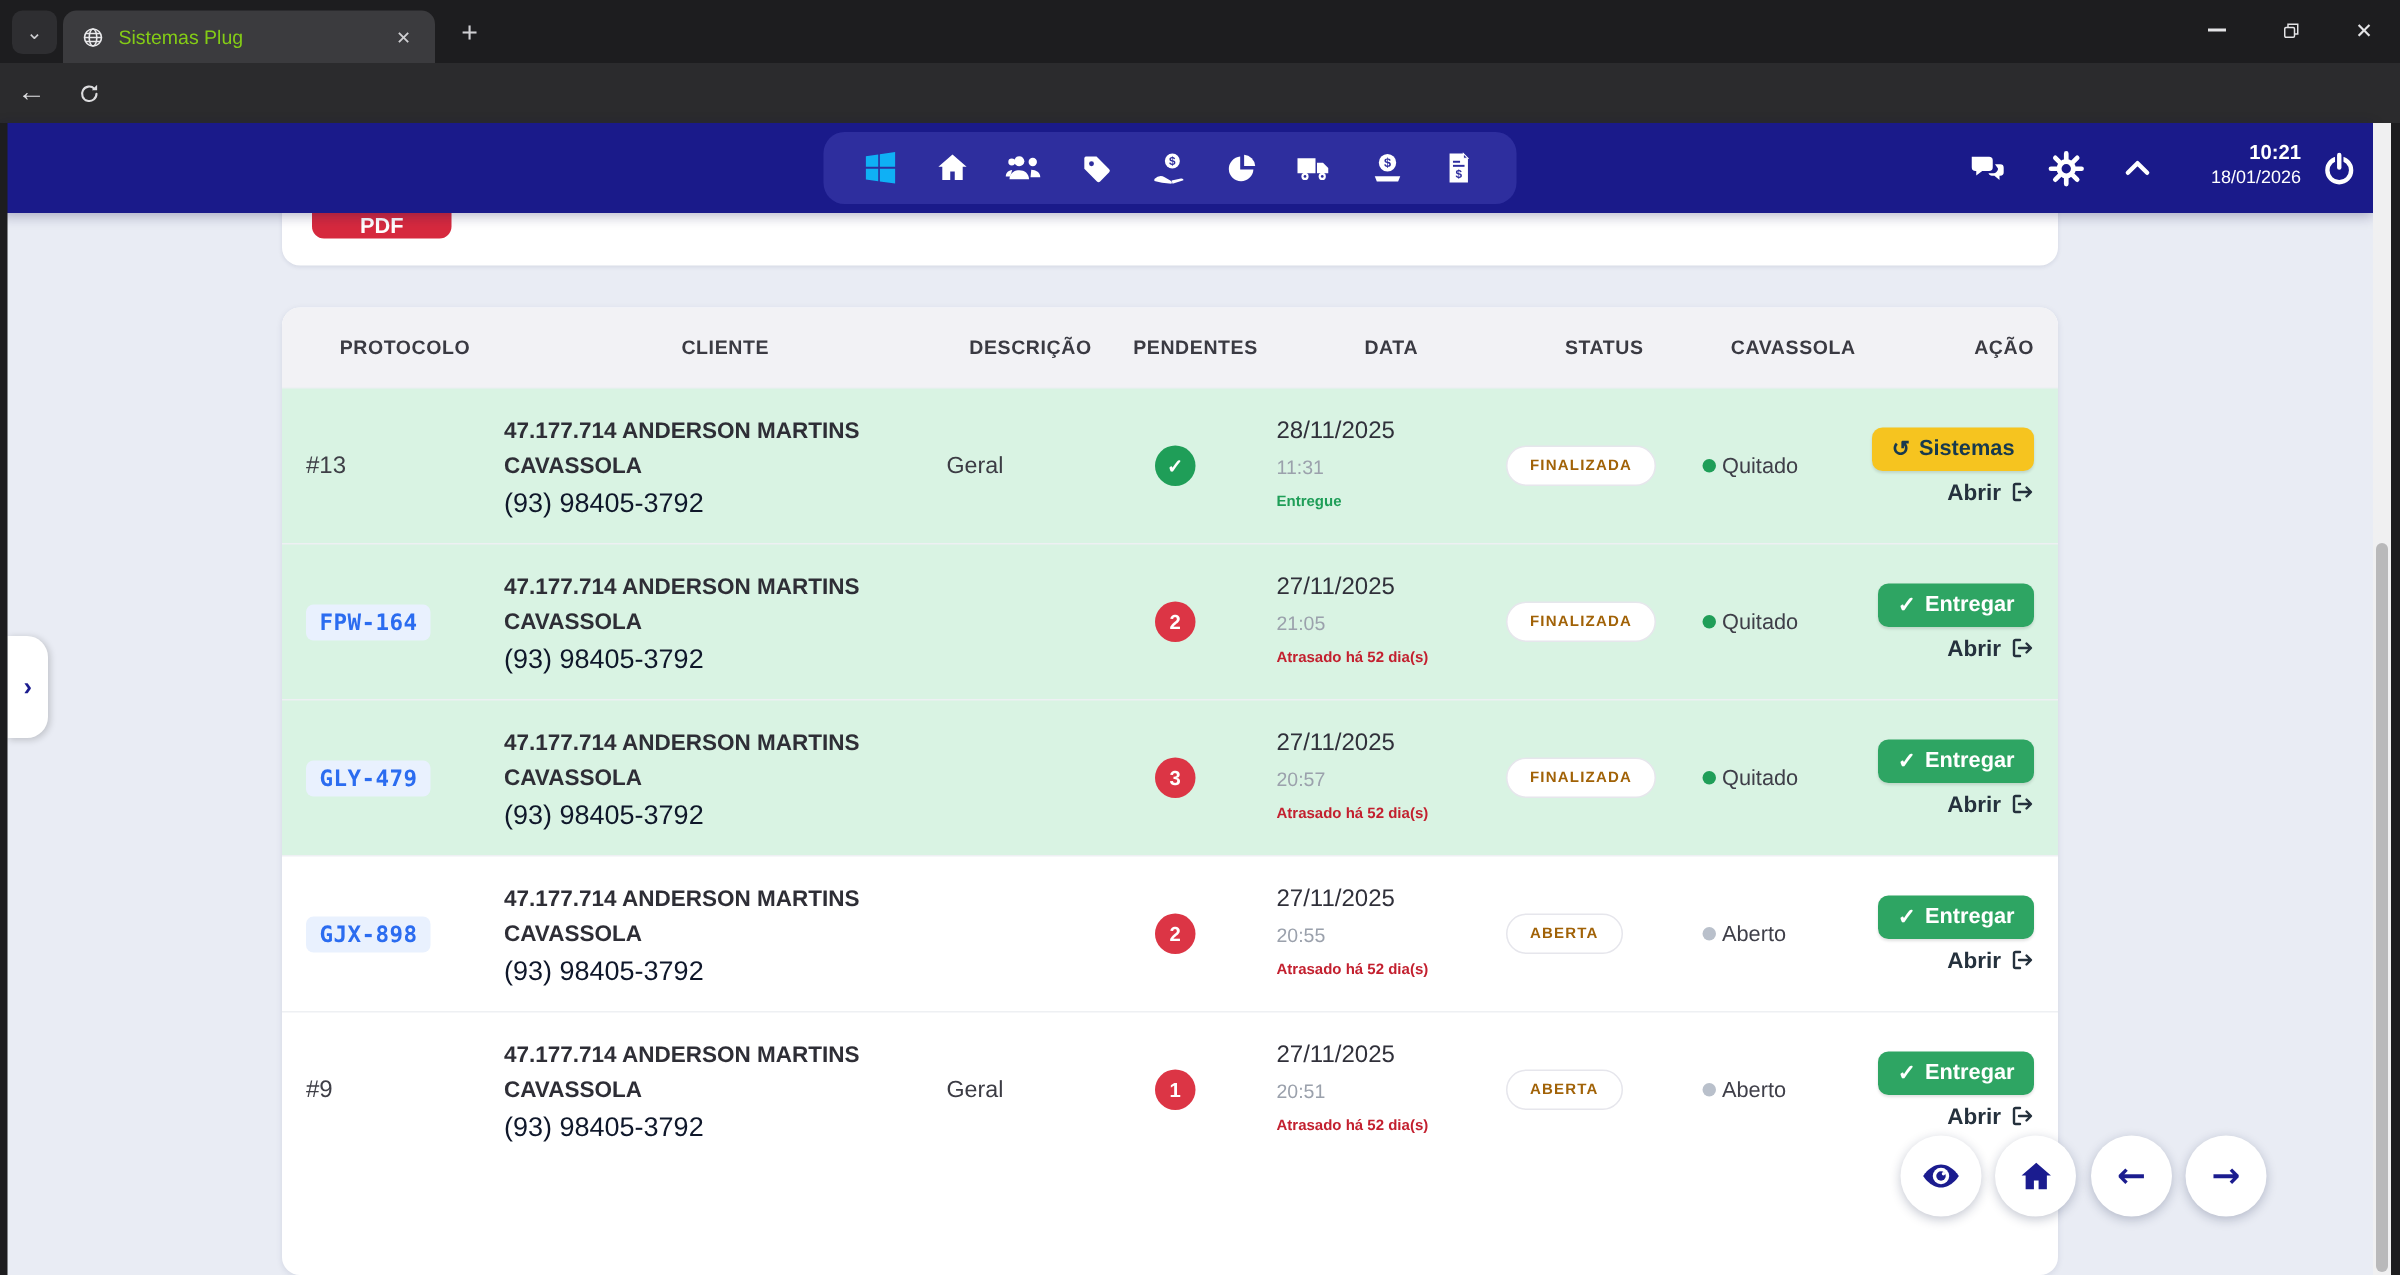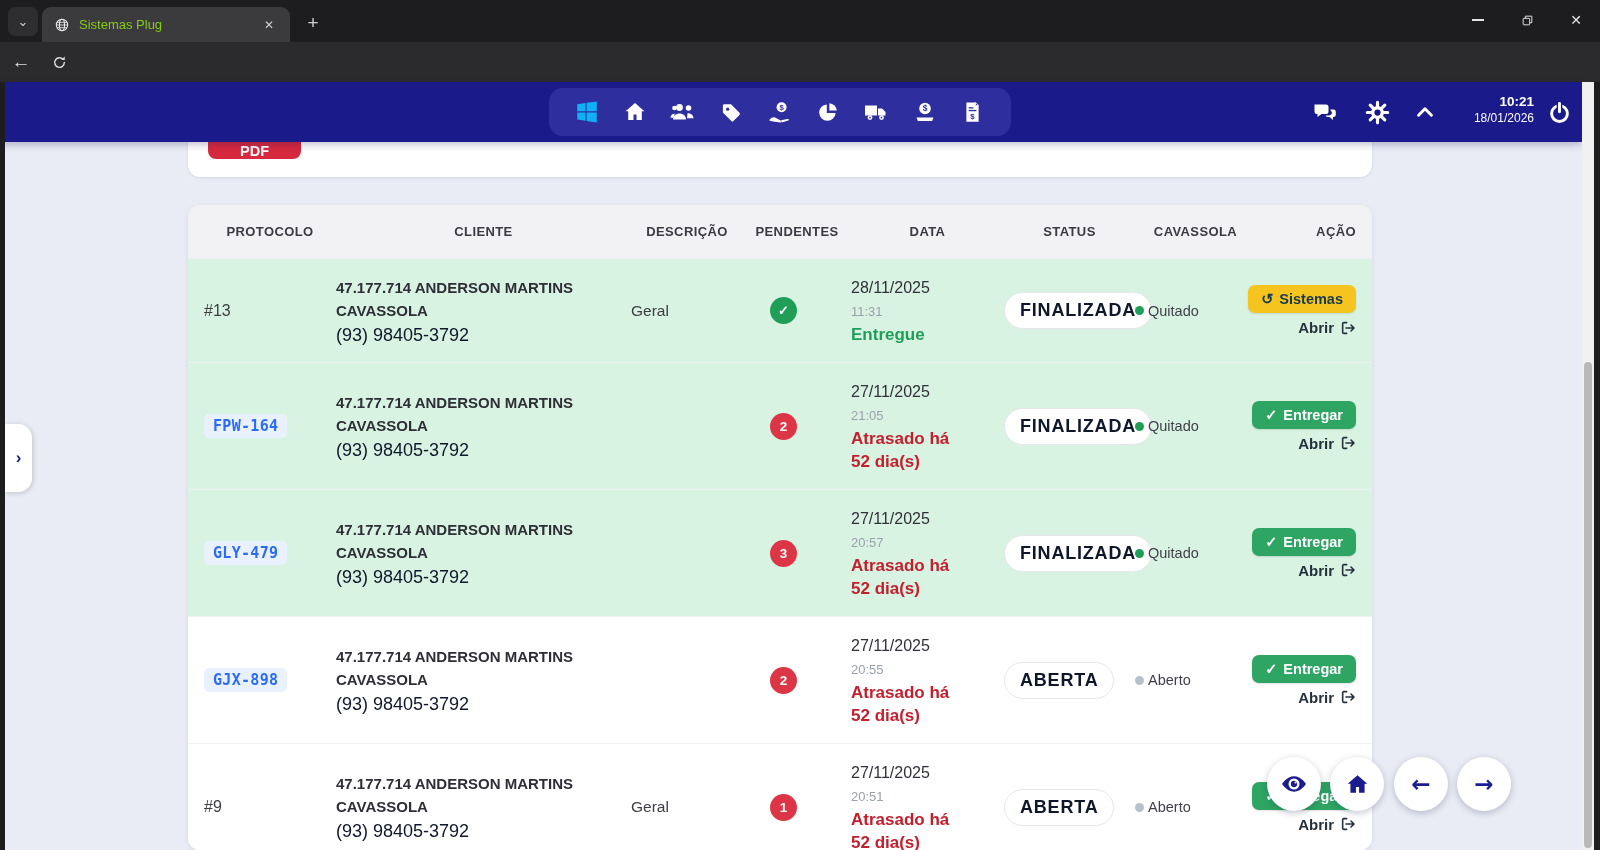--- a/index.html
+++ b/index.html
@@ -85,25 +85,25 @@
   .client-name{font-size:15px;font-weight:bold;color:#2e2e36;line-height:23px;max-width:240px;}
   .client-phone{font-size:18px;color:#0f172a;line-height:22px;margin-top:2px;}
   .c-desc{font-size:15.5px;color:#3c3c44;}
   .pend{width:27px;height:27px;border-radius:50%;margin-left:27px;display:flex;align-items:center;
         justify-content:center;color:#fff;font-weight:bold;}
   .pend-done{background:#1f9e58;font-size:13px;}
   .pend-count{background:#dc3545;font-size:13.5px;}
   .c-date{padding:16px 0;}
   .date-v{font-size:16px;font-weight:500;color:#30303a;line-height:25px;}
   .time-v{font-size:13px;color:#9ba1ac;line-height:23px;}
-  .note{font-size:17px;font-weight:bold;line-height:23px;max-width:108px;}
+  .note{font-size:10px;font-weight:bold;line-height:23px;max-width:108px;}
   .note-ok{color:#1f9e58;}
   .note-late{color:#c3202f;}
   .status-pill{display:inline-block;padding:7px 15px;border-radius:999px;background:#fff;
-       border:1px solid #e6e6ec;font-size:18px;font-weight:bold;color:#0f172a;letter-spacing:.8px;}
+       border:1px solid #e6e6ec;font-size:10px;font-weight:bold;color:#a16207;letter-spacing:.8px;}
   .c-payment{display:flex;align-items:center;gap:4px;}
   .pay-dot{width:9px;height:9px;border-radius:50%;}
   .dot-paid{background:#1f9e58;}
   .dot-open{background:#b9c0cb;}
   .pay-label{font-size:14.5px;color:#3f3f49;}
   .c-action{width:140px;margin-left:-40px;display:flex;flex-direction:column;align-items:flex-end;gap:6px;}
   .act-btn{display:inline-flex;align-items:center;gap:6px;padding:6px 13px;border-radius:7px;
            font-size:14.5px;font-weight:bold;white-space:nowrap;box-shadow:0 1px 2px rgba(0,0,0,.12);}
   .btn-reopen{background:#f6c41f;color:#17394e;}
   .btn-deliver{background:#2ea563;color:#fff;}

